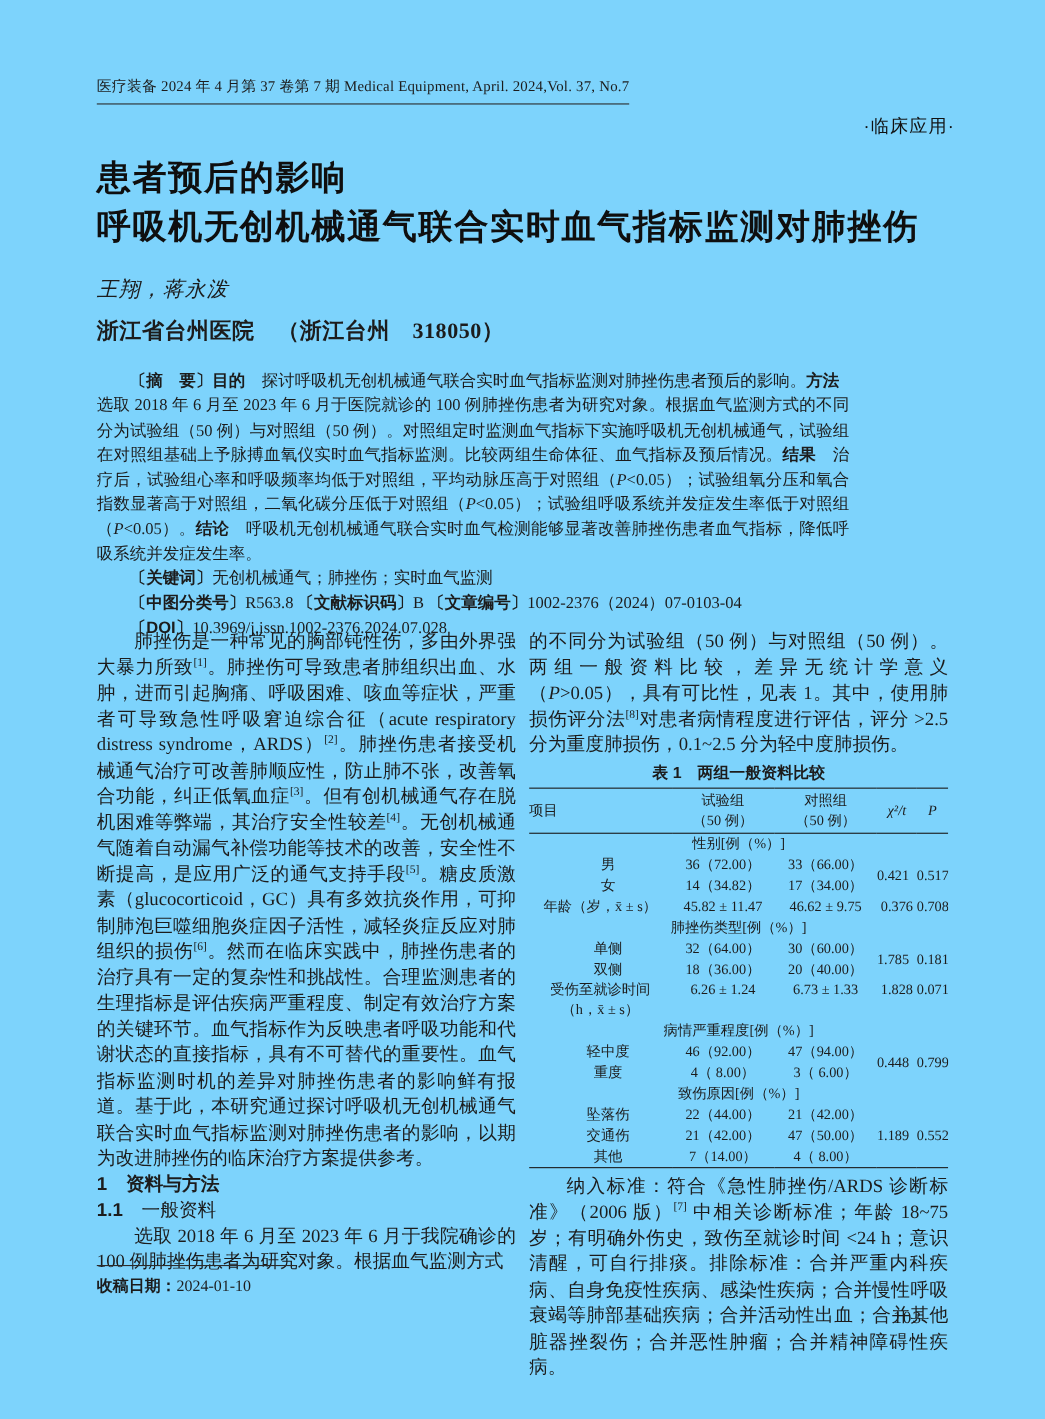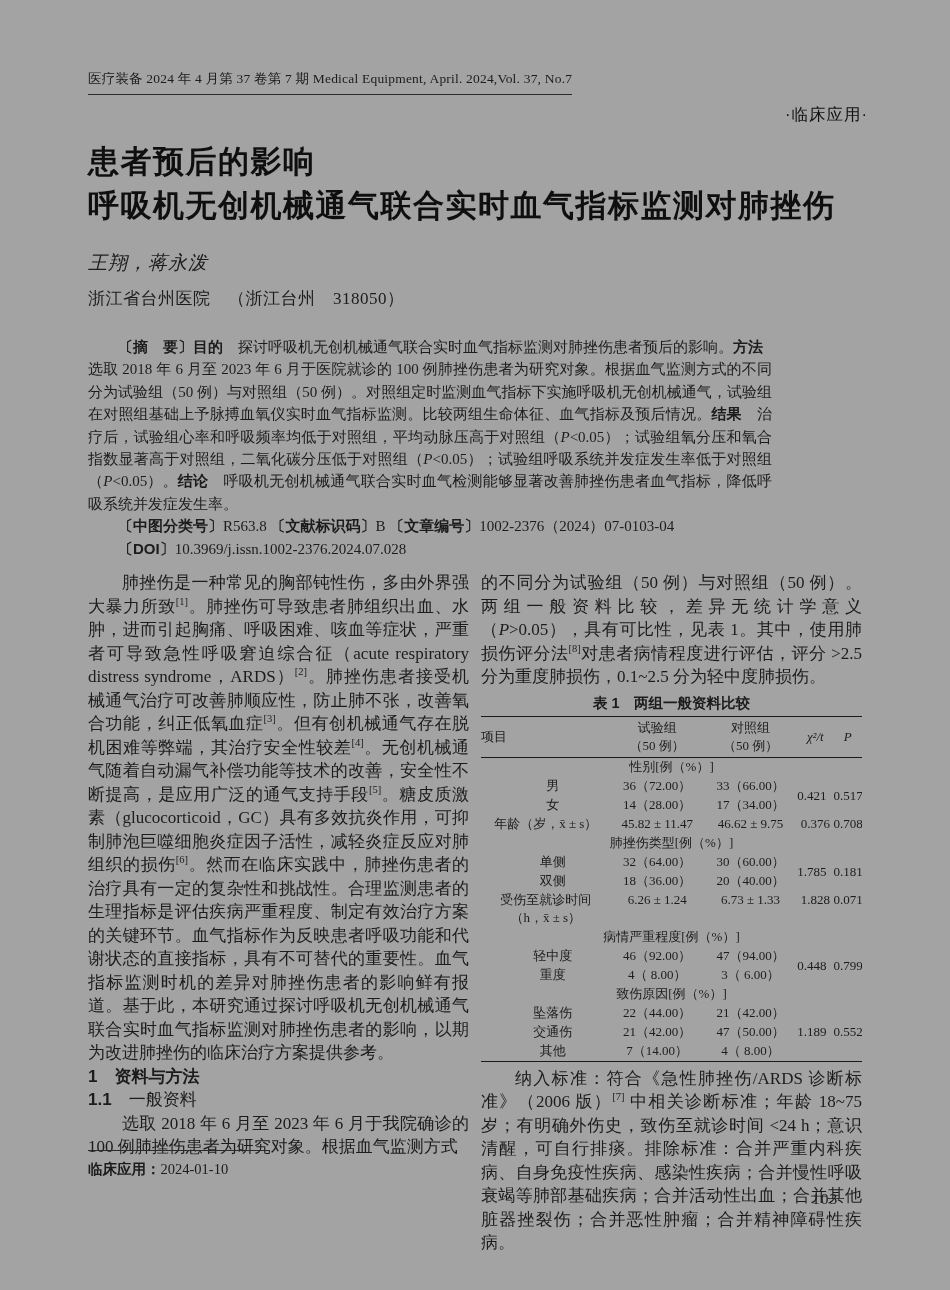--- a/index.html
+++ b/index.html
@@ -1,18 +1,18 @@
 <!DOCTYPE html>
 <html><head>
 <meta charset="utf-8">
 <style>
   html,body{margin:0;padding:0;background:#e8e8e8;}
   #page{
     position:relative;width:950px;height:1290px;margin:0 auto;
-    background:#a3a3a3;color:#1c1c1c;
+    background:#7dd3fc;color:#1c1c1c;
     font-family:"Liberation Serif","DejaVu Serif",serif;
     overflow:hidden;
   }
   .b{font-weight:700;font-family:Liberation Sans, sans-serif;}
   .i{font-style:italic;}
   sup{font-size:0.62em;vertical-align:super;line-height:0;}
 
   
   #journal-line{
     position:absolute;left:88px;top:70px;
@@ -25,21 +25,21 @@
     font-size:16.5px;letter-spacing:1px;color:#111;
   }
 
   
   #title{
     position:absolute;left:88px;top:140px;width:790px;
     font-family:"Liberation Sans","DejaVu Sans",sans-serif;
     font-weight:700;font-size:31px;line-height:44px;letter-spacing:1.5px;color:#0f0f0f;
   }
   #authors{position:absolute;left:88px;top:250px;font-size:19px;font-style:italic;letter-spacing:1px;}
-  #affiliation{position:absolute;left:88px;top:287px;font-size:17px;letter-spacing:0.5px;}
+  #affiliation{position:absolute;left:88px;top:287px;font-size:20px;letter-spacing:0.5px;font-weight:bold;}
 
   
   #abstract{
     position:absolute;left:88px;top:336px;width:684px;
     font-size:15px;line-height:22.4px;text-align:justify;text-justify:inter-ideograph;
   }
   #abstract p{margin:0;text-indent:2em;}
 
   
   #columns{
@@ -85,20 +85,21 @@
   <div id="title">
     <div>患者预后的影响</div>
     <div>呼吸机无创机械通气联合实时血气指标监测对肺挫伤</div>
   </div>
 
   <div id="authors">王翔，蒋永泼</div>
   <div id="affiliation">浙江省台州医院　（浙江台州　318050）</div>
 
   <div id="abstract">
     <p><span class="b">〔摘　要〕</span><span class="b">目的</span><span>　探讨呼吸机无创机械通气联合实时血气指标监测对肺挫伤患者预后的影响。</span><span class="b">方法</span><span>　选取 2018 年 6 月至 2023 年 6 月于医院就诊的 100 例肺挫伤患者为研究对象。根据血气监测方式的不同分为试验组（50 例）与对照组（50 例）。对照组定时监测血气指标下实施呼吸机无创机械通气，试验组在对照组基础上予脉搏血氧仪实时血气指标监测。比较两组生命体征、血气指标及预后情况。</span><span class="b">结果</span><span>　治疗后，试验组心率和呼吸频率均低于对照组，平均动脉压高于对照组（</span><span class="i">P</span><span>&lt;0.05）；试验组氧分压和氧合指数显著高于对照组，二氧化碳分压低于对照组（</span><span class="i">P</span><span>&lt;0.05）；试验组呼吸系统并发症发生率低于对照组（</span><span class="i">P</span><span>&lt;0.05）。</span><span class="b">结论</span><span>　呼吸机无创机械通气联合实时血气检测能够显著改善肺挫伤患者血气指标，降低呼吸系统并发症发生率。</span></p>
+    <p><span class="b">〔关键词〕</span><span>无创机械通气；肺挫伤；实时血气监测</span></p>
     <p><span class="b">〔中图分类号〕</span><span>R563.8 </span><span class="b">〔文献标识码〕</span><span>B </span><span class="b">〔文章编号〕</span><span>1002-2376（2024）07-0103-04</span></p>
     <p><span class="b">〔DOI〕</span><span>10.3969/j.issn.1002-2376.2024.07.028</span></p>
   </div>
 
   <div id="columns">
     <div class="col">
       <p class="indent"><span>肺挫伤是一种常见的胸部钝性伤，多由外界强大暴力所致</span><sup>[1]</sup><span>。肺挫伤可导致患者肺组织出血、水肿，进而引起胸痛、呼吸困难、咳血等症状，严重者可导致急性呼吸窘迫综合征（acute respiratory distress syndrome，ARDS）</span><sup>[2]</sup><span>。肺挫伤患者接受机械通气治疗可改善肺顺应性，防止肺不张，改善氧合功能，纠正低氧血症</span><sup>[3]</sup><span>。但有创机械通气存在脱机困难等弊端，其治疗安全性较差</span><sup>[4]</sup><span>。无创机械通气随着自动漏气补偿功能等技术的改善，安全性不断提高，是应用广泛的通气支持手段</span><sup>[5]</sup><span>。糖皮质激素（glucocorticoid，GC）具有多效抗炎作用，可抑制肺泡巨噬细胞炎症因子活性，减轻炎症反应对肺组织的损伤</span><sup>[6]</sup><span>。然而在临床实践中，肺挫伤患者的治疗具有一定的复杂性和挑战性。合理监测患者的生理指标是评估疾病严重程度、制定有效治疗方案的关键环节。血气指标作为反映患者呼吸功能和代谢状态的直接指标，具有不可替代的重要性。血气指标监测时机的差异对肺挫伤患者的影响鲜有报道。基于此，本研究通过探讨呼吸机无创机械通气联合实时血气指标监测对肺挫伤患者的影响，以期为改进肺挫伤的临床治疗方案提供参考。</span></p>
       <p class="h1">1　资料与方法</p>
       <p class="h2"><span class="b">1.1</span><span>　一般资料</span></p>
       <p class="indent">选取 2018 年 6 月至 2023 年 6 月于我院确诊的 100 例肺挫伤患者为研究对象。根据血气监测方式</p>
@@ -129,21 +130,21 @@
             </tr>
             <tr>
               <td class="ind">男</td>
               <td class="c">36（72.00）</td>
               <td class="c">33（66.00）</td>
               <td rowspan="2" class="mid">0.421</td>
               <td rowspan="2" class="mid">0.517</td>
             </tr>
             <tr>
               <td class="ind">女</td>
-              <td class="c">14（28.00）</td>
+              <td class="c">14（34.82）</td>
               <td class="c">17（34.00）</td>
             </tr>
             <tr>
               <td>年龄（岁，x̄ ± s）</td>
               <td class="c">45.82 ± 11.47</td>
               <td class="c">46.62 ± 9.75</td>
               <td class="c">0.376</td>
               <td class="c">0.708</td>
             </tr>
             <tr>
@@ -204,18 +205,18 @@
               <td class="c">4（ 8.00）</td>
             </tr>
           </tbody>
       </table>
       <p class="indent" style="margin-top:5px;"><span>纳入标准：符合《急性肺挫伤/ARDS 诊断标准》（2006 版）</span><sup>[7]</sup><span> 中相关诊断标准；年龄 18~75 岁；有明确外伤史，致伤至就诊时间 &lt;24 h；意识清醒，可自行排痰。排除标准：合并严重内科疾病、自身免疫性疾病、感染性疾病；合并慢性呼吸衰竭等肺部基础疾病；合并活动性出血；合并其他脏器挫裂伤；合并恶性肿瘤；合并精神障碍性疾病。</span></p>
     </div>
   </div>
 
   <div id="footnote">
     <div class="rule"></div>
-    <span class="b">临床应用：</span><span>2024-01-10</span>
+    <span class="b">收稿日期：</span><span>2024-01-10</span>
   </div>
 
   <div id="page-number">103</div>
 
 </div>
 
 </body></html>

